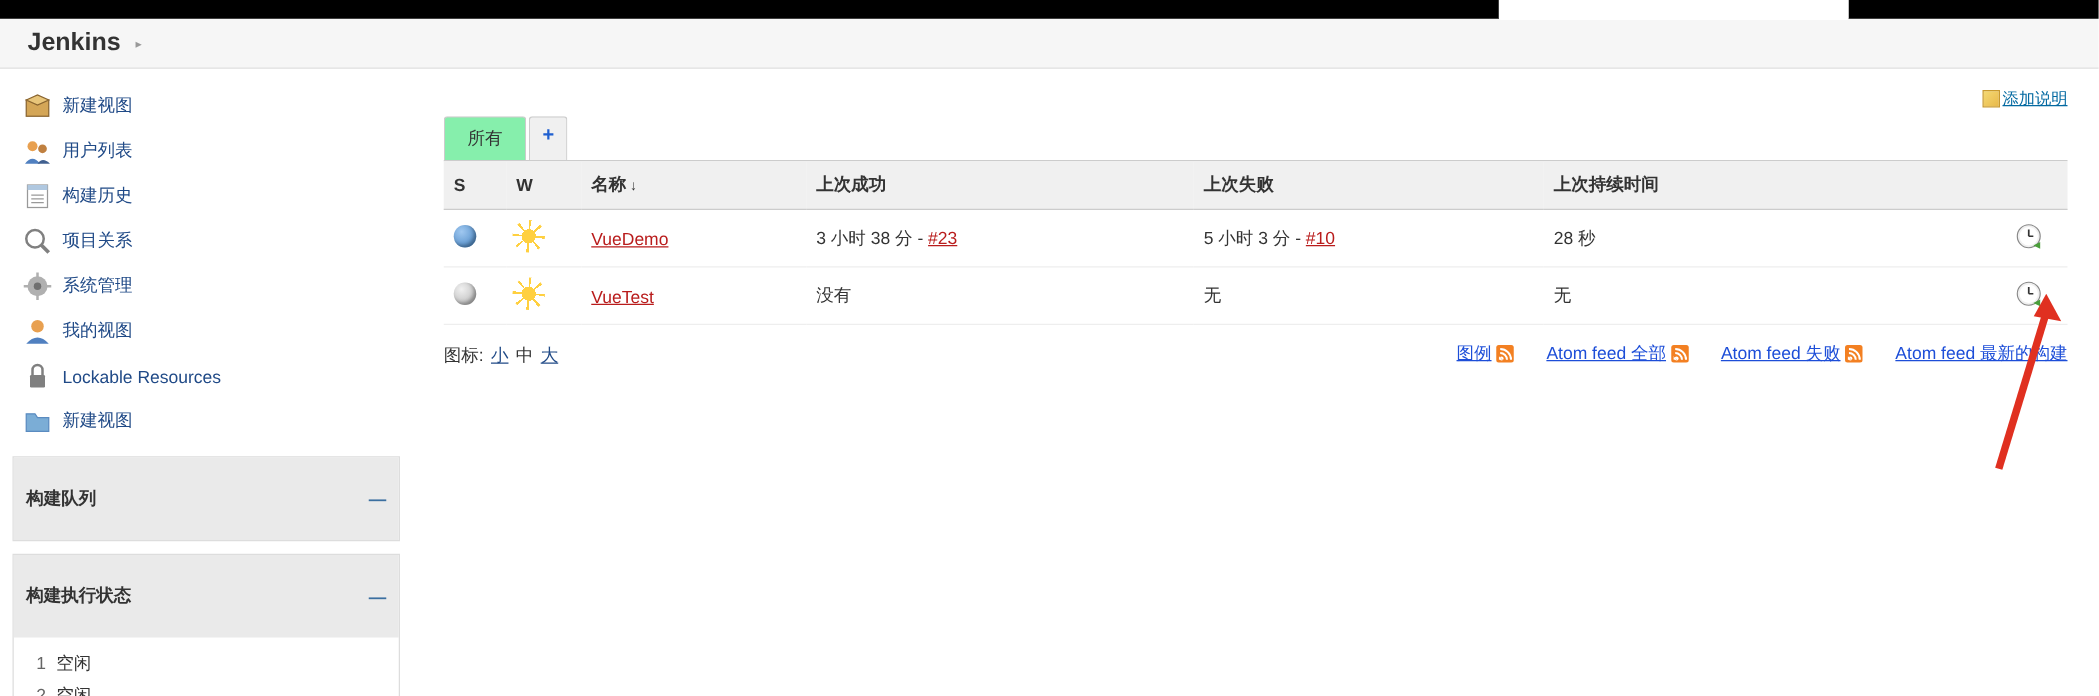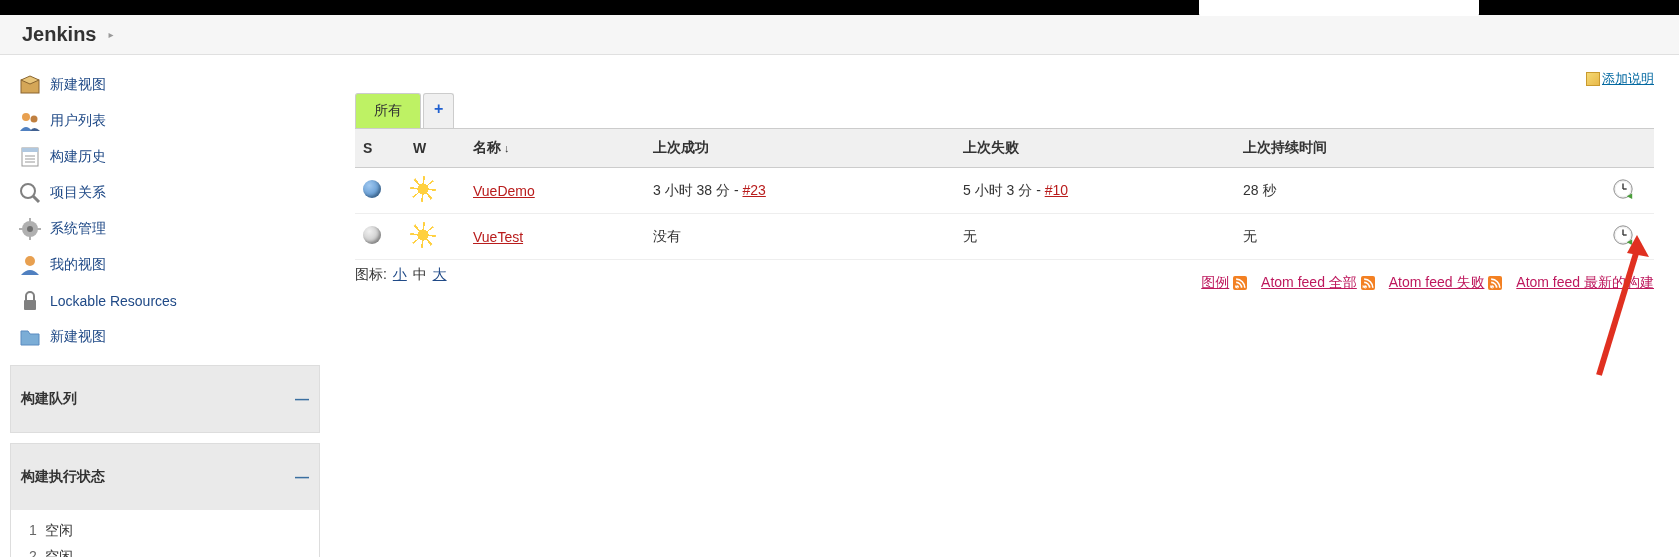--- a/index.html
+++ b/index.html
@@ -26,42 +26,42 @@
     .executor-num { width: 24px; text-align: center; color: #666; }
     
     .content { flex: 1; padding: 15px 25px; position: relative; }
     
     .add-description { text-align: right; margin-bottom: 5px; }
     .add-description a { color: #0369a1; text-decoration: underline; font-size: 13px; }
     .edit-icon { display: inline-block; width: 14px; height: 14px; background: linear-gradient(135deg, #f5d973, #e8b94b); border: 1px solid #c99a2e; vertical-align: text-bottom; margin-right: 2px; }
     
     .tabs { display: flex; border-bottom: 1px solid #ccc; }
     .tab { padding: 8px 18px; background: #f0f0f0; border: 1px solid #ccc; border-bottom: none; margin-right: 2px; border-radius: 3px 3px 0 0; cursor: pointer; color: #333; }
-    .tab.active { background: #bef264; }
+    .tab.active { background: #86efac; }
     .tab.add { color: #2060d0; font-weight: bold; font-size: 16px; padding: 6px 10px; }
     
     .jobs-table { width: 100%; border-collapse: collapse; }
     .jobs-table th { text-align: left; padding: 10px 8px; background: #f0f0f0; border-bottom: 1px solid #ccc; font-weight: bold; color: #333; }
     .jobs-table td { padding: 10px 8px; border-bottom: 1px solid #eee; }
     .jobs-table td a { color: #b91c1c; text-decoration: underline; }
     
     .status-ball { width: 18px; height: 18px; border-radius: 50%; display: inline-block; }
     .status-blue { background: radial-gradient(circle at 35% 30%, #a0c8f0, #4080c0); box-shadow: inset -2px -2px 3px rgba(0,0,0,0.3); }
     .status-grey { background: radial-gradient(circle at 35% 30%, #f0f0f0, #b0b0b0); box-shadow: inset -2px -2px 3px rgba(0,0,0,0.3); }
     .weather-sun { width: 20px; height: 20px; display: inline-block; background: radial-gradient(circle, #ffd040 40%, transparent 40%); position: relative; }
     .weather-sun::before { content:""; position:absolute; top:-3px; left:-3px; right:-3px; bottom:-3px; background: conic-gradient(#ffd040 0 10deg, transparent 10deg 45deg, #ffd040 45deg 55deg, transparent 55deg 90deg, #ffd040 90deg 100deg, transparent 100deg 135deg, #ffd040 135deg 145deg, transparent 145deg 180deg, #ffd040 180deg 190deg, transparent 190deg 225deg, #ffd040 225deg 235deg, transparent 235deg 270deg, #ffd040 270deg 280deg, transparent 280deg 315deg, #ffd040 315deg 325deg, transparent 325deg 360deg); border-radius:50%; z-index:-1;}
     
     .build-icon { width: 22px; height: 22px; display:inline-block; position: relative; }
     .build-icon svg { width: 22px; height: 22px; }
     
-    .icon-size-row { margin-top: 0; color: #333; }
+    .icon-size-row { margin-top: 10px; color: #333; }
     .icon-size-row a { color: #204a87; text-decoration: underline; margin: 0 2px; }
     
     .feeds-row { text-align: right; margin-top: 8px; }
-    .feeds-row a { color: #be185d; text-decoration: underline; margin-left: 12px; }
+    .feeds-row a { color: #1d4ed8; text-decoration: underline; margin-left: 24px; }
     .rss-icon { display: inline-block; width: 14px; height: 14px; background: #f38022; border-radius: 2px; vertical-align: text-bottom; position: relative; margin-right: 2px; }
     .rss-icon::after { content:""; position:absolute; bottom:2px; left:2px; width:3px; height:3px; background:#fff; border-radius:50%; box-shadow: 0 0 0 2px #f38022, 0 0 0 3px #fff, 0 0 0 5px #f38022, 0 0 0 6px #fff; clip-path: polygon(0 0, 100% 100%, 0 100%);}
     .rss-icon svg { position:absolute; top:1px; left:1px; }
     
     .red-arrow { position: absolute; right: 30px; top: 180px; pointer-events: none; }
     .red-arrow svg { width: 60px; height: 150px; }
     
     .sort-arrow { font-size: 11px; margin-left: 3px; }
   </style>
 </head>

